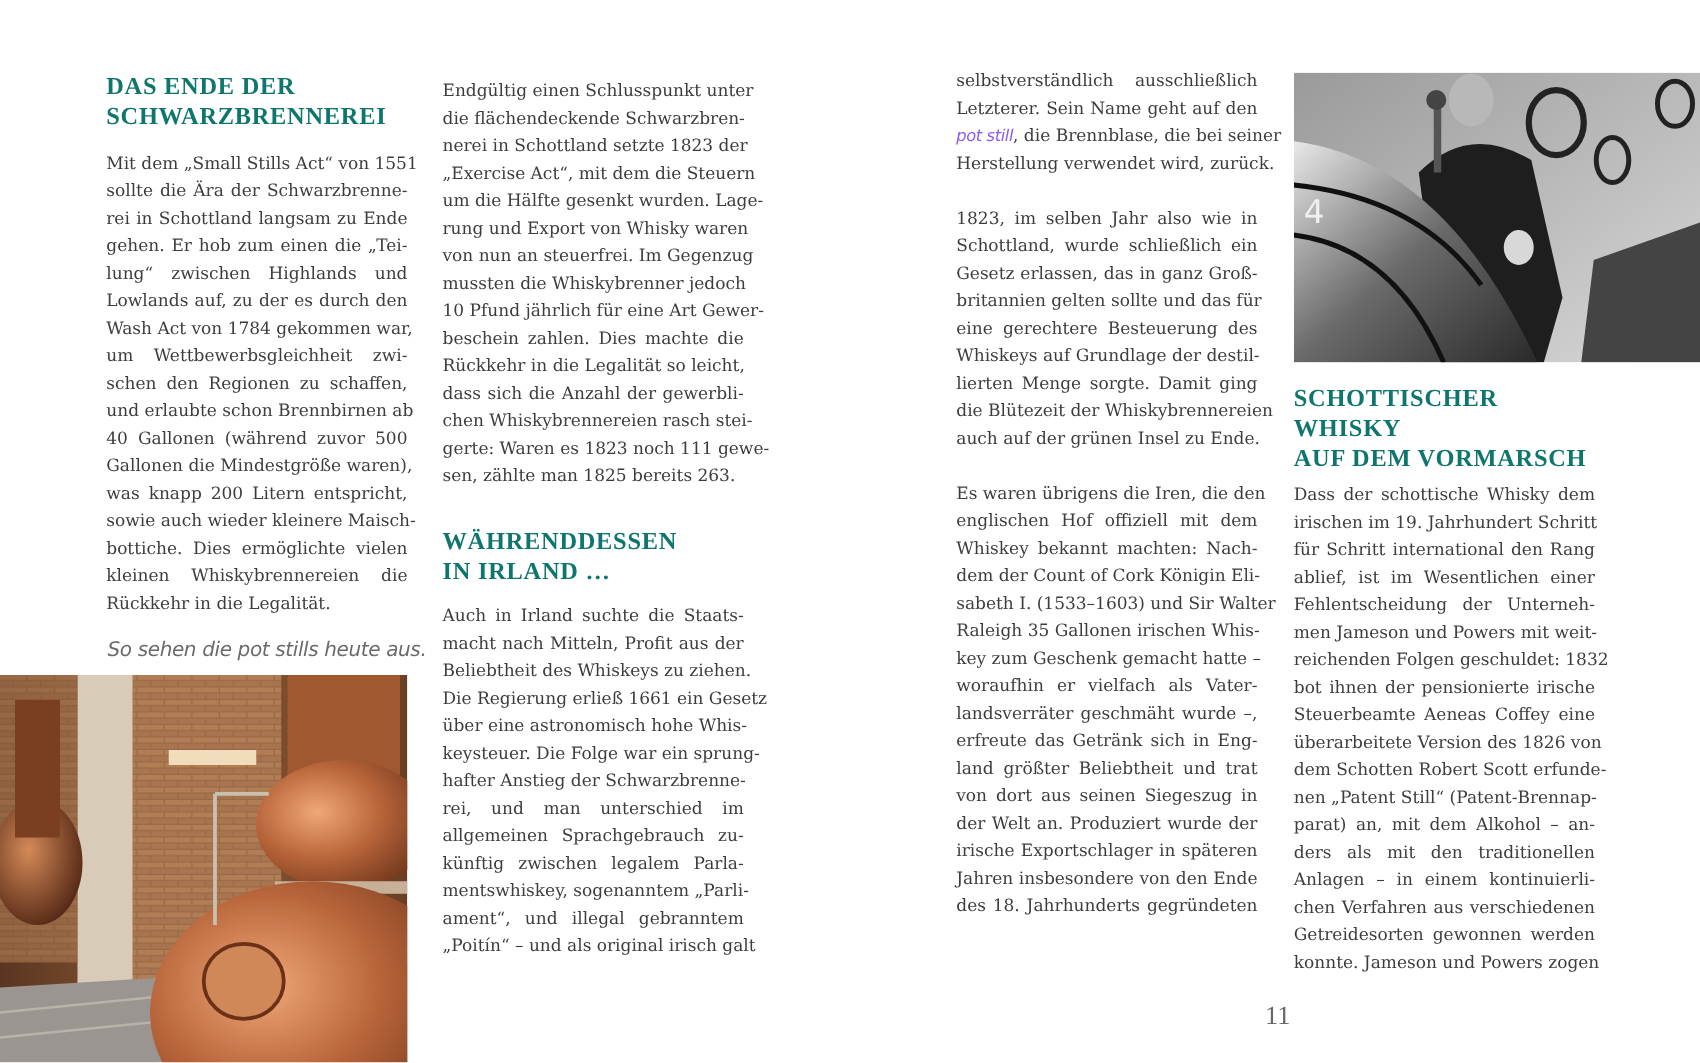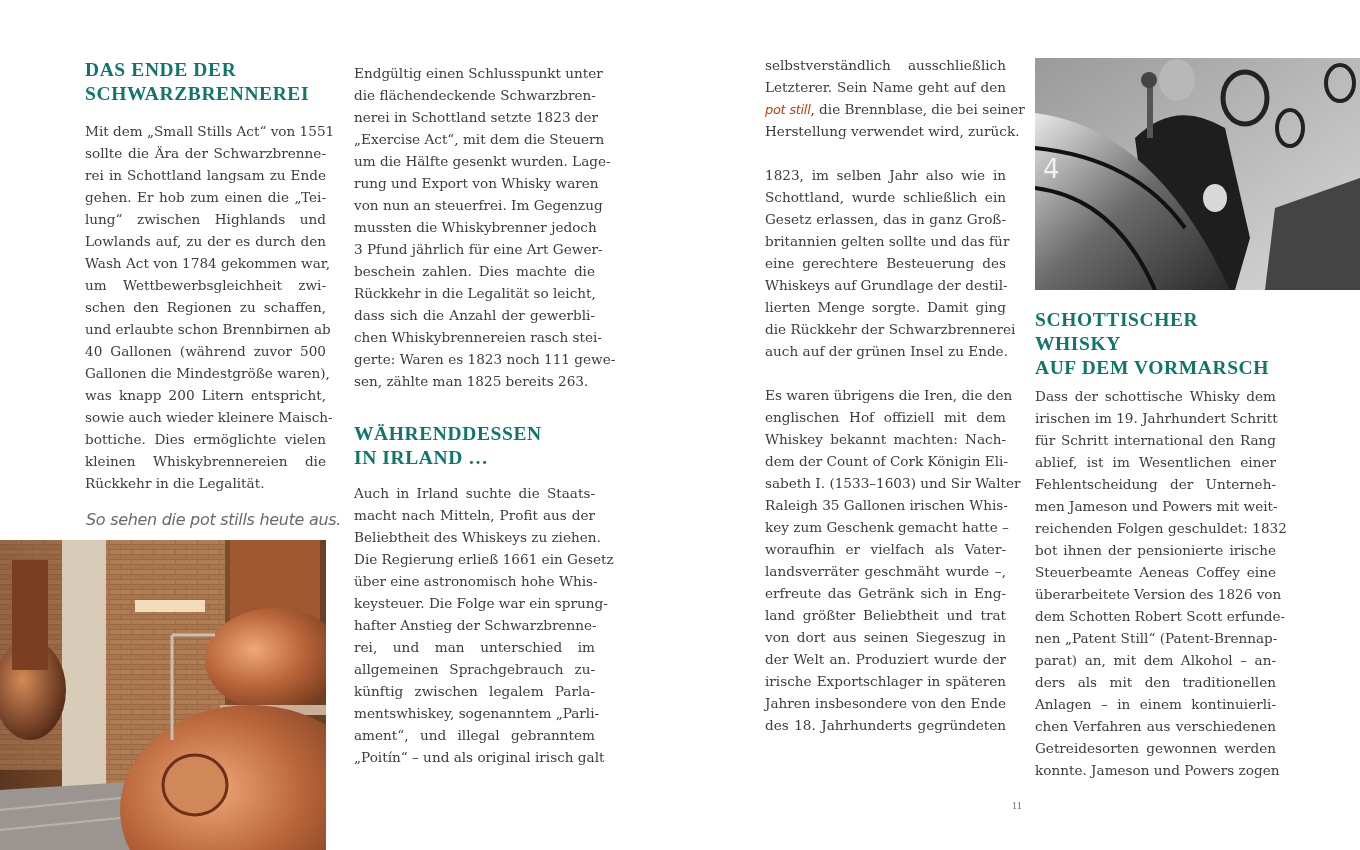--- a/index.html
+++ b/index.html
@@ -4,22 +4,22 @@
 <style>
   html,body{margin:0;padding:0;}
   body{width:1360px;height:850px;background:#fff;position:relative;overflow:hidden;font-family:"DejaVu Serif",serif;color:#3a3a3a;}
   .col{position:absolute;width:241px;}
   .heading{font-family:"Liberation Serif",serif;font-weight:bold;color:#0f766e;font-size:19.5px;line-height:24px;letter-spacing:0.6px;margin:0;}
   .para{font-family:"DejaVu Serif",serif;font-size:13.6px;line-height:22px;color:#3c3c3c;}
   .line{display:block;text-align:justify;text-align-last:justify;white-space:nowrap;height:22px;overflow:visible;}
   .line.last{text-align-last:left;}
   .caption{font-family:"DejaVu Sans",sans-serif;font-style:italic;font-size:16px;color:#6a6a6a;letter-spacing:-0.3px;}
   .photo{position:absolute;overflow:hidden;}
-  .pageno{position:absolute;font-family:"Liberation Serif",serif;font-size:10px;color:#666;}
-  em.it{color:#c2410c;font-family:"DejaVu Sans",sans-serif;font-size:13px;letter-spacing:-0.3px;}
+  .pageno{position:absolute;font-family:"Liberation Serif",serif;font-size:21px;color:#666;}
+  em.it{color:#8b5cf6;font-family:"DejaVu Sans",sans-serif;font-size:13px;letter-spacing:-0.3px;}
 </style>
 </head>
 <body>
 
 <div class="col" style="left:85px;top:58px;">
   <h2 class="heading">
     <span style="display:block">DAS ENDE DER</span>
     <span style="display:block">SCHWARZBRENNEREI</span>
   </h2>
   <div class="para" style="margin-top:14px;" id="p1">
@@ -92,21 +92,21 @@
 <div class="col" style="left:354px;top:62px;">
   <div class="para" id="p2">
       <span class="line">Endgültig einen Schlusspunkt unter</span>
       <span class="line">die flächendeckende Schwarzbren-</span>
       <span class="line">nerei in Schottland setzte 1823 der</span>
       <span class="line">„Exercise Act“, mit dem die Steuern</span>
       <span class="line">um die Hälfte gesenkt wurden. Lage-</span>
       <span class="line">rung und Export von Whisky waren</span>
       <span class="line">von nun an steuerfrei. Im Gegenzug</span>
       <span class="line">mussten die Whiskybrenner jedoch</span>
-      <span class="line">3 Pfund jährlich für eine Art Gewer-</span>
+      <span class="line">10 Pfund jährlich für eine Art Gewer-</span>
       <span class="line">beschein zahlen. Dies machte die</span>
       <span class="line">Rückkehr in die Legalität so leicht,</span>
       <span class="line">dass sich die Anzahl der gewerbli-</span>
       <span class="line">chen Whiskybrennereien rasch stei-</span>
       <span class="line">gerte: Waren es 1823 noch 111 gewe-</span>
       <span class="line last">sen, zählte man 1825 bereits 263.</span>
     </div>
   <h2 class="heading" style="margin-top:30px;">
     <span style="display:block">WÄHRENDDESSEN</span>
     <span style="display:block">IN IRLAND …</span>
@@ -136,21 +136,21 @@
     <span class="line">Herstellung verwendet wird, zurück.</span>
   </div>
   <div class="para" style="margin-top:22px;" id="p4">
       <span class="line">1823, im selben Jahr also wie in</span>
       <span class="line">Schottland, wurde schließlich ein</span>
       <span class="line">Gesetz erlassen, das in ganz Groß-</span>
       <span class="line">britannien gelten sollte und das für</span>
       <span class="line">eine gerechtere Besteuerung des</span>
       <span class="line">Whiskeys auf Grundlage der destil-</span>
       <span class="line">lierten Menge sorgte. Damit ging</span>
-      <span class="line">die Rückkehr der Schwarzbrennerei</span>
+      <span class="line">die Blütezeit der Whiskybrennereien</span>
       <span class="line last">auch auf der grünen Insel zu Ende.</span>
     </div>
   <div class="para" style="margin-top:22px;" id="p5">
       <span class="line">Es waren übrigens die Iren, die den</span>
       <span class="line">englischen Hof offiziell mit dem</span>
       <span class="line">Whiskey bekannt machten: Nach-</span>
       <span class="line">dem der Count of Cork Königin Eli-</span>
       <span class="line">sabeth I. (1533–1603) und Sir Walter</span>
       <span class="line">Raleigh 35 Gallonen irischen Whis-</span>
       <span class="line">key zum Geschenk gemacht hatte –</span>

